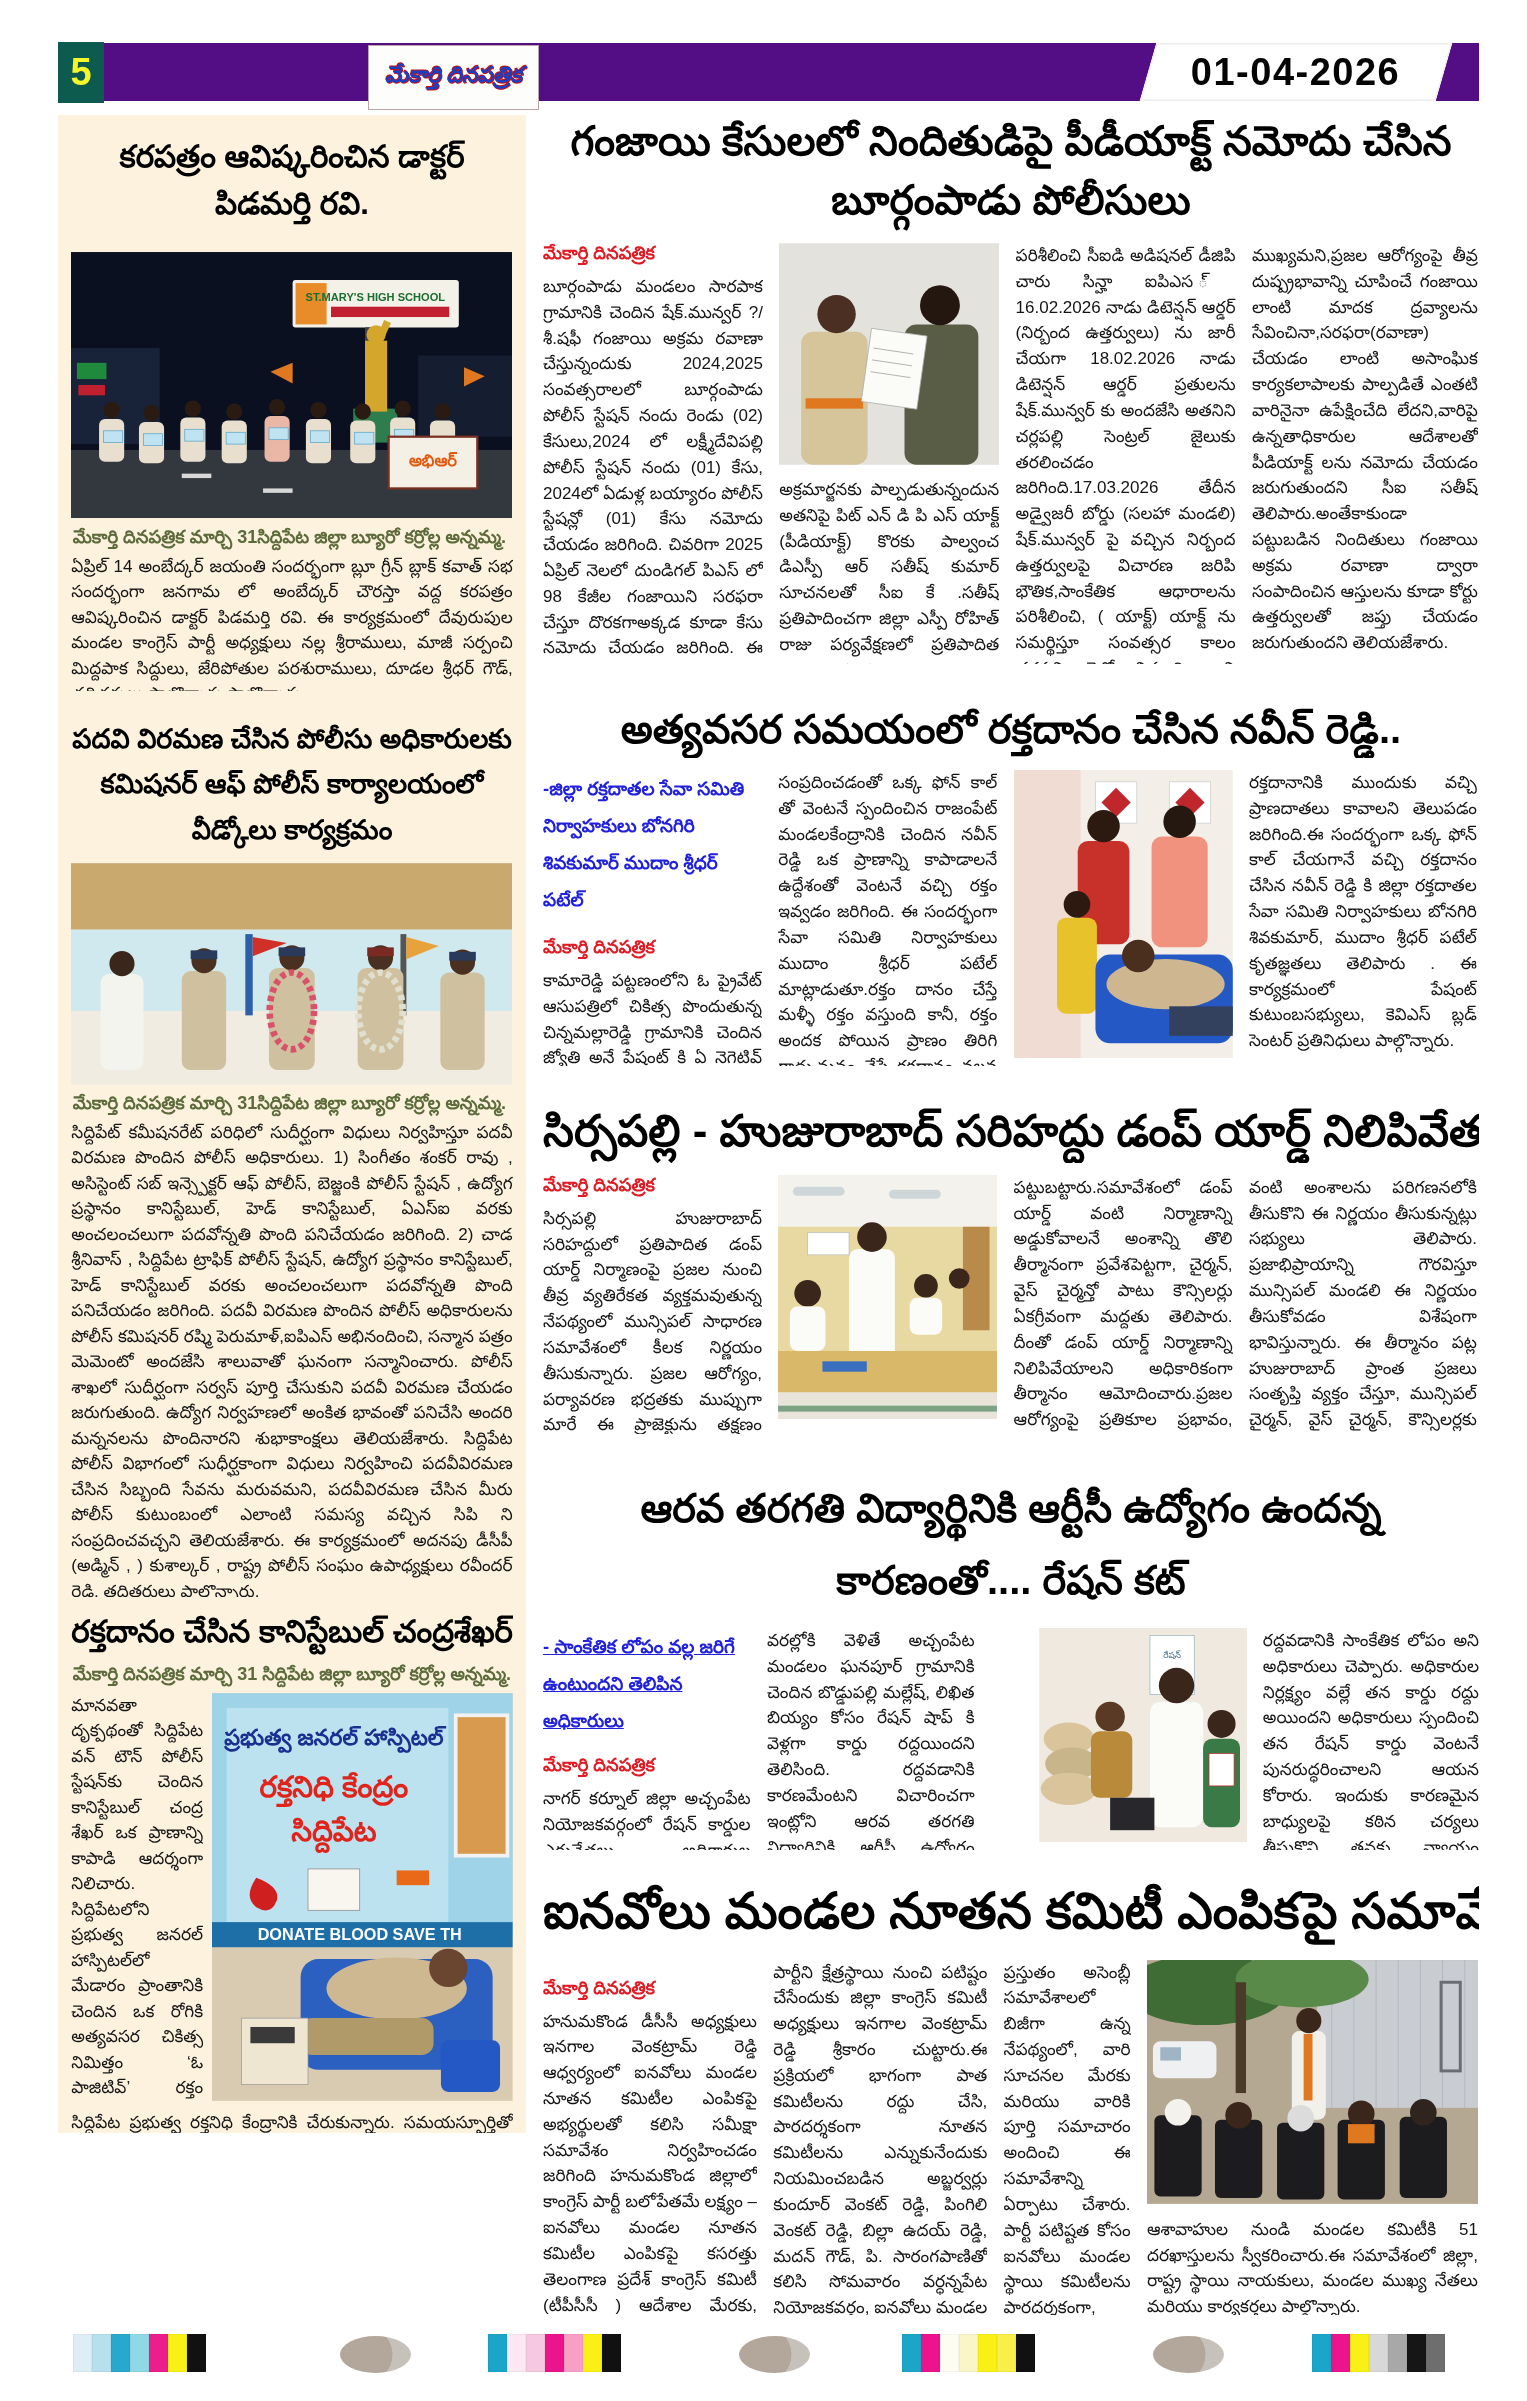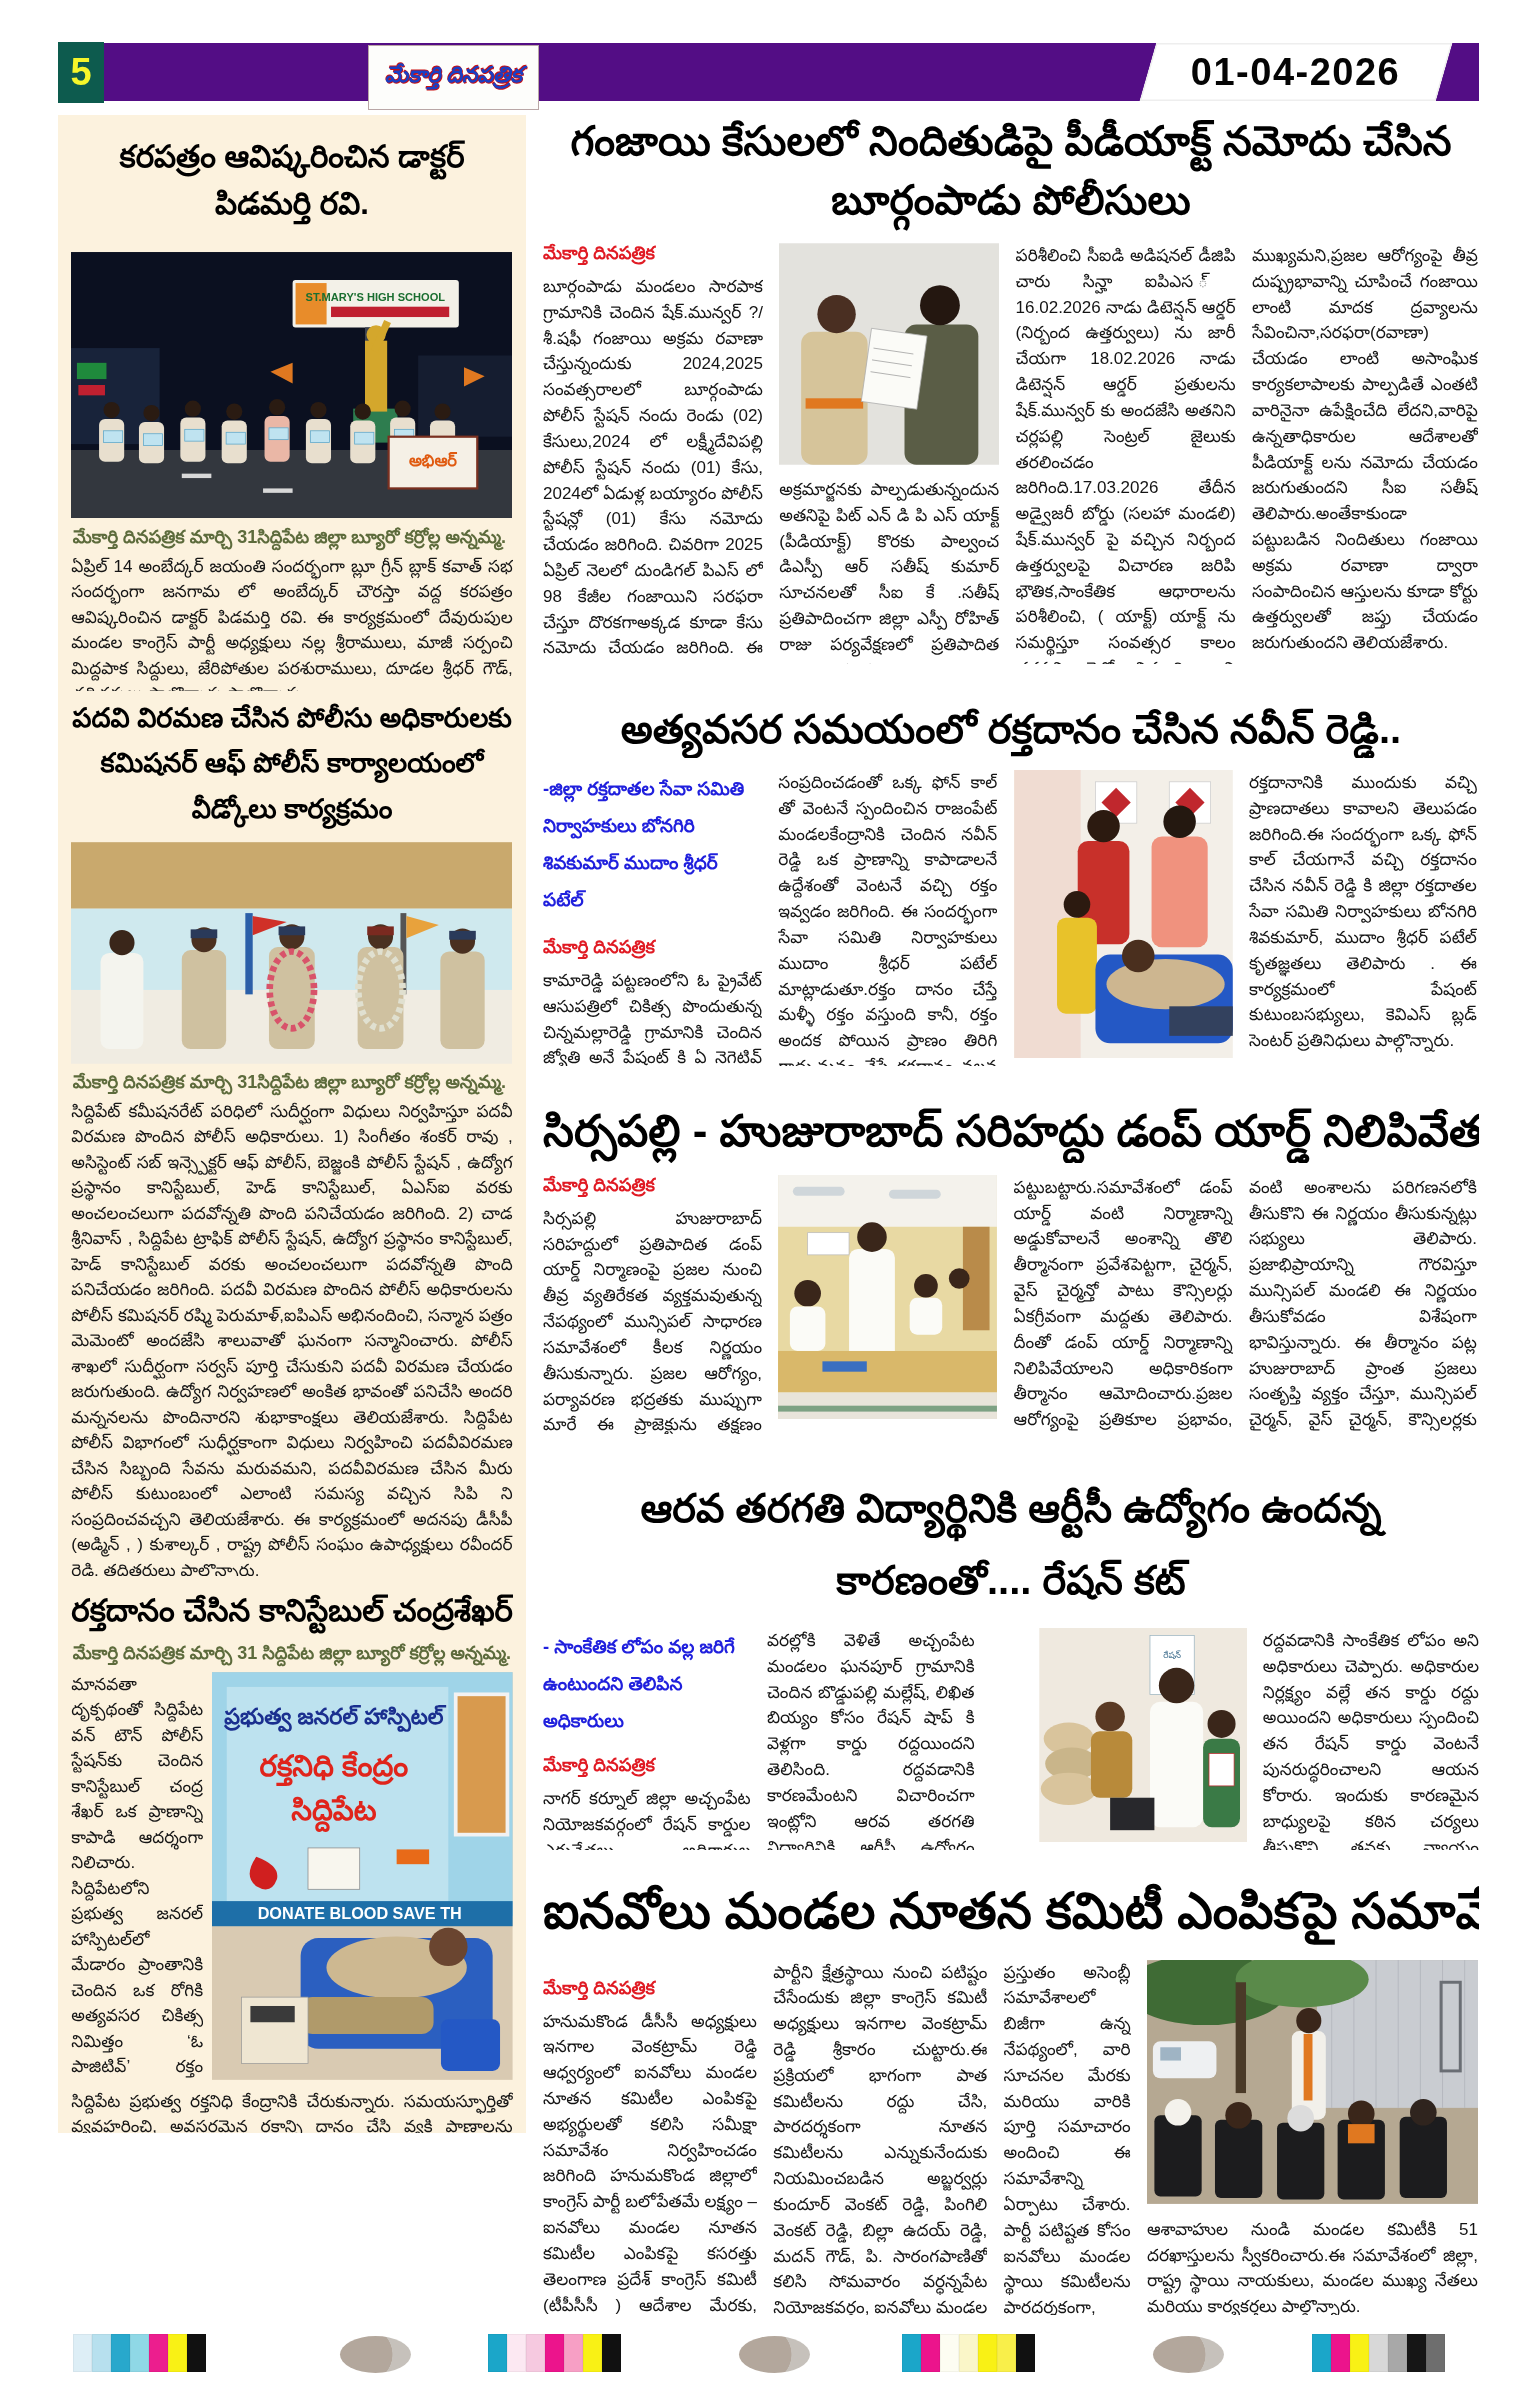--- a/index.html
+++ b/index.html
@@ -131,21 +131,21 @@
             <rect x="438" y="240" width="26" height="16"></rect>
         </g>
       </g>
       <rect x="430" y="250" width="120" height="70" fill="#f5f0e6" stroke="#7a3020" stroke-width="3"></rect>
       <text x="490" y="290" font-size="22" font-weight="bold" fill="#e05a10" text-anchor="middle">అభిఆర్</text>
     </svg>
 
     <p class="byline-olive">మేకార్తి దినపత్రిక మార్చి 31సిద్దిపేట జిల్లా బ్యూరో కర్రోల్ల అన్నమ్మ.</p>
     <p class="body-text" style="height:137px;">ఏప్రిల్ 14 అంబేద్కర్ జయంతి సందర్భంగా బ్లూ గ్రీన్ బ్లాక్ కవాత్ సభ సందర్భంగా జనగామ లో అంబేద్కర్ చౌరస్తా వద్ద కరపత్రం ఆవిష్కరించిన డాక్టర్ పిడమర్తి రవి. ఈ కార్యక్రమంలో దేవురుపుల మండల కాంగ్రెస్ పార్టీ అధ్యక్షులు నల్ల శ్రీరాములు, మాజీ సర్పంచి మిద్దపాక సిద్దులు, జేరిపోతుల పరశురాములు, దూడల శ్రీధర్ గౌడ్, తదితరులు పాల్గొన్నారు పాల్గొన్నారు.</p>
 
-    <h2 class="l-headline hl-38" style="margin-top:5px;height:140px;overflow:hidden;line-height:1.7;">పదవి విరమణ చేసిన పోలీసు అధికారులకు కమిషనర్ ఆఫ్ పోలీస్ కార్యాలయంలో వీడ్కోలు కార్యక్రమం</h2>
+    <h2 class="l-headline hl-38" style="margin-top:26px;height:140px;overflow:hidden;line-height:1.7;">పదవి విరమణ చేసిన పోలీసు అధికారులకు కమిషనర్ ఆఫ్ పోలీస్ కార్యాలయంలో వీడ్కోలు కార్యక్రమం</h2>
 
     <svg class="photo-frame" width="441" height="222" viewBox="0 0 597 300" style="margin-top:6px;">
       <rect width="597" height="300" fill="#f0ece2"></rect>
       <rect width="597" height="90" fill="#c9a96d"></rect>
       <rect y="90" width="597" height="110" fill="#cfe9ee"></rect>
       <rect x="236" y="96" width="10" height="110" fill="#2b5fa8"></rect>
       <polygon points="246,100 292,108 246,126" fill="#d03028"></polygon>
       <rect x="446" y="96" width="8" height="110" fill="#555"></rect>
       <polygon points="454,100 498,112 454,130" fill="#e8a23c"></polygon>
       <g>
@@ -305,21 +305,21 @@
         <div class="col" style="width:228px;">
           <p class="m-body">వంటి అంశాలను పరిగణనలోకి తీసుకొని ఈ నిర్ణయం తీసుకున్నట్లు సభ్యులు తెలిపారు. ప్రజాభిప్రాయాన్ని గౌరవిస్తూ మున్సిపల్ మండలి ఈ నిర్ణయం తీసుకోవడం విశేషంగా భావిస్తున్నారు. ఈ తీర్మానం పట్ల హుజురాబాద్ ప్రాంత ప్రజలు సంతృప్తి వ్యక్తం చేస్తూ, మున్సిపల్ చైర్మన్, వైస్ చైర్మన్, కౌన్సిలర్లకు కృతజ్ఞతలు తెలిపారు.</p>
         </div>
       </div>
     </section>
 
     <section class="m-section" style="top:1360px;height:384px;">
       <h1 class="m-headline" style="font-size:40px;line-height:1.8;">ఆరవ తరగతి విద్యార్థినికి ఆర్టీసీ ఉద్యోగం ఉందన్న కారణంతో.... రేషన్ కట్</h1>
       <div class="cols" style="height:222px;">
         <div class="col" style="width:219px;">
-          <p class="subbyline-blue" style="text-align:left;">- సాంకేతిక లోపం వల్ల జరిగే ఉంటుందని తెలిపిన అధికారులు</p>
+          <p class="subbyline-blue" style="text-align:left;text-decoration:underline;">- సాంకేతిక లోపం వల్ల జరిగే ఉంటుందని తెలిపిన అధికారులు</p>
           <p class="byline-red" style="margin-top:16.3px;">మేకార్తి దినపత్రిక</p>
           <p class="m-body">నాగర్ కర్నూల్ జిల్లా అచ్చంపేట నియోజకవర్గంలో రేషన్ కార్డుల ఎరువేతలు అధికారుల అత్యుత్సాహం సామాన్యులకు శాపంగా మారింది.</p>
         </div>
         <div class="col" style="width:219px;">
           <p class="m-body">వరల్లోకి వెళితే అచ్చంపేట మండలం ఘనపూర్ గ్రామానికి చెందిన బొడ్డుపల్లి మల్లేష్, లిఖిత బియ్యం కోసం రేషన్ షాప్ కి వెళ్లగా కార్డు రద్దయిందని తెలిసింది. రద్దవడానికి కారణమేంటని విచారించగా ఇంట్లోని ఆరవ తరగతి విద్యార్థినికి ఆర్టీసీ ఉద్యోగం ఉందానే నేపంతో కార్డును తొలగించారు. ఆరవ తరగతి చదివే విద్యార్థినికి ఉద్యోగం ఎలా సాధ్యమని ఆయన వాపోతున్నాడు.</p>
         </div>
         <div class="col" style="width:219px;margin-left:48px;">
           <svg width="219" height="214" viewBox="0 0 296 290">
             <rect width="296" height="290" fill="#efe9df"></rect>
             <rect x="150" y="10" width="60" height="80" fill="#ffffff" stroke="#9ab4c0"></rect>

